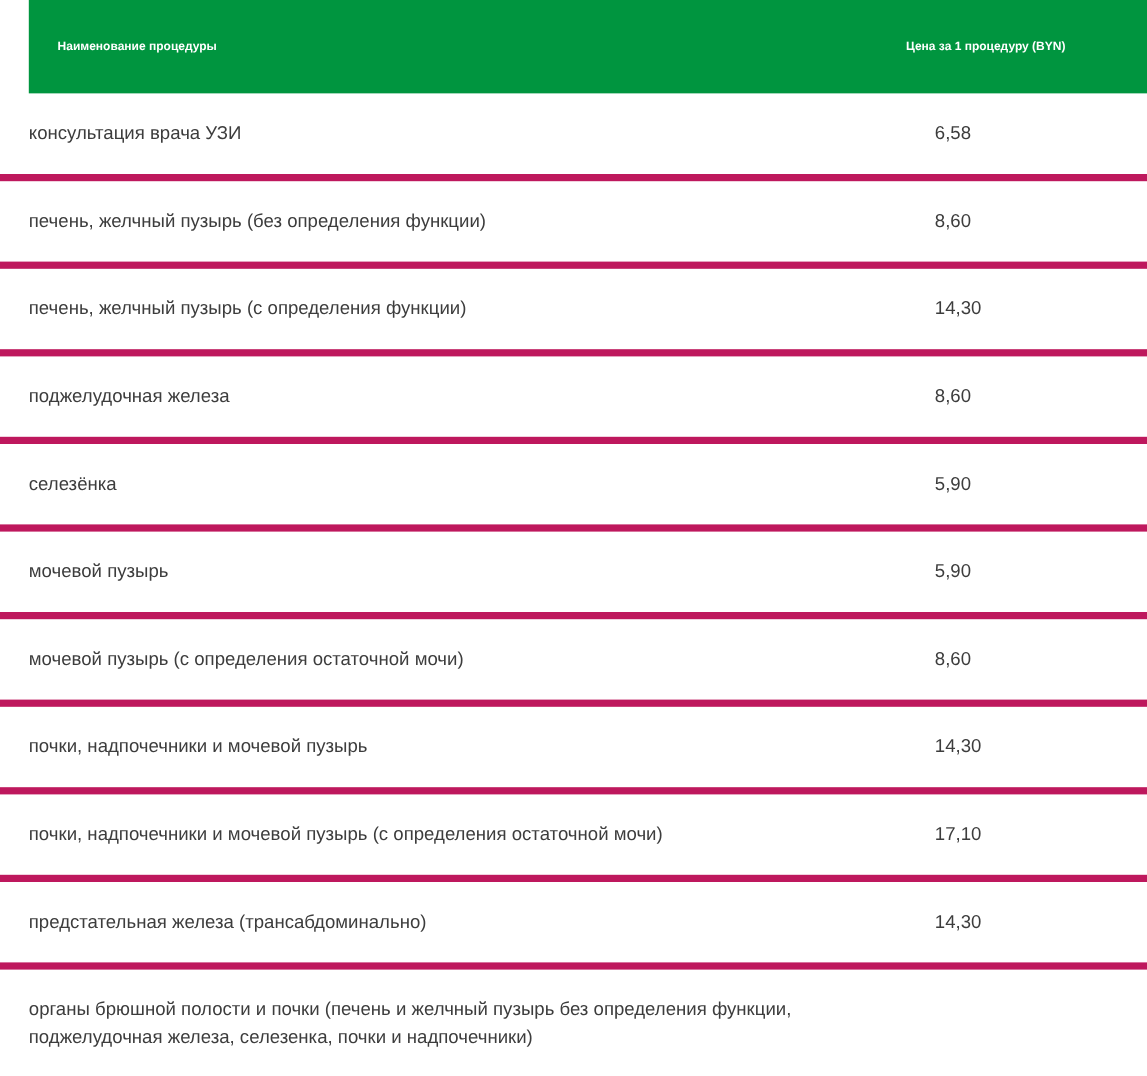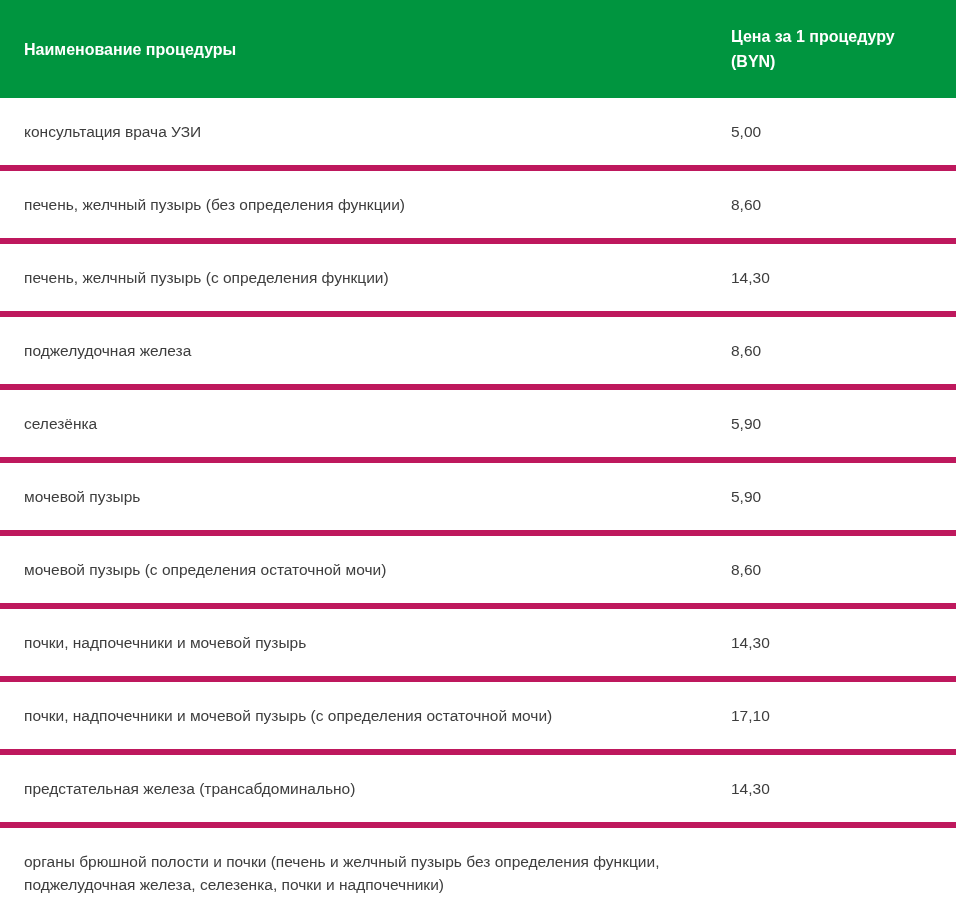--- a/index.html
+++ b/index.html
@@ -12,35 +12,37 @@
   }
   .price-table {
     width: 956px;
     height: 897px;
     overflow: hidden;
     background: #ffffff;
   }
   .thead {
     display: flex;
     align-items: center;
-    height: 98px;
+    height: 78px;
     background: #00953f;
     color: #ffffff;
     font-weight: bold;
-    font-size: 16px;
+    font-size: 10px;
     line-height: 25px;
+    margin-left: 24px;
   }
   .trow {
     display: flex;
     align-items: center;
     padding: 22px 0;
     font-size: 15.5px;
     line-height: 23px;
     color: #3d3d3d;
     background: #ffffff;
+    gap: 48px;
   }
   .trow + .trow {
     border-top: 6px solid #be185d;
   }
   .cell-name {
     width: 731px;
     padding-left: 24px;
     padding-right: 24px;
     flex-shrink: 0;
   }
@@ -53,21 +55,21 @@
 <body>
 
 <div class="price-table">
   <div class="thead">
     <div class="cell-name">Наименование процедуры</div>
     <div class="cell-price">Цена за 1 процедуру (BYN)</div>
   </div>
   <div id="tbody">
   <div class="trow">
     <div class="cell-name">консультация врача УЗИ</div>
-    <div class="cell-price">5,00</div>
+    <div class="cell-price">6,58</div>
   </div>
 
   <div class="trow">
     <div class="cell-name">печень, желчный пузырь (без определения функции)</div>
     <div class="cell-price">8,60</div>
   </div>
 
   <div class="trow">
     <div class="cell-name">печень, желчный пузырь (с определения функции)</div>
     <div class="cell-price">14,30</div>

